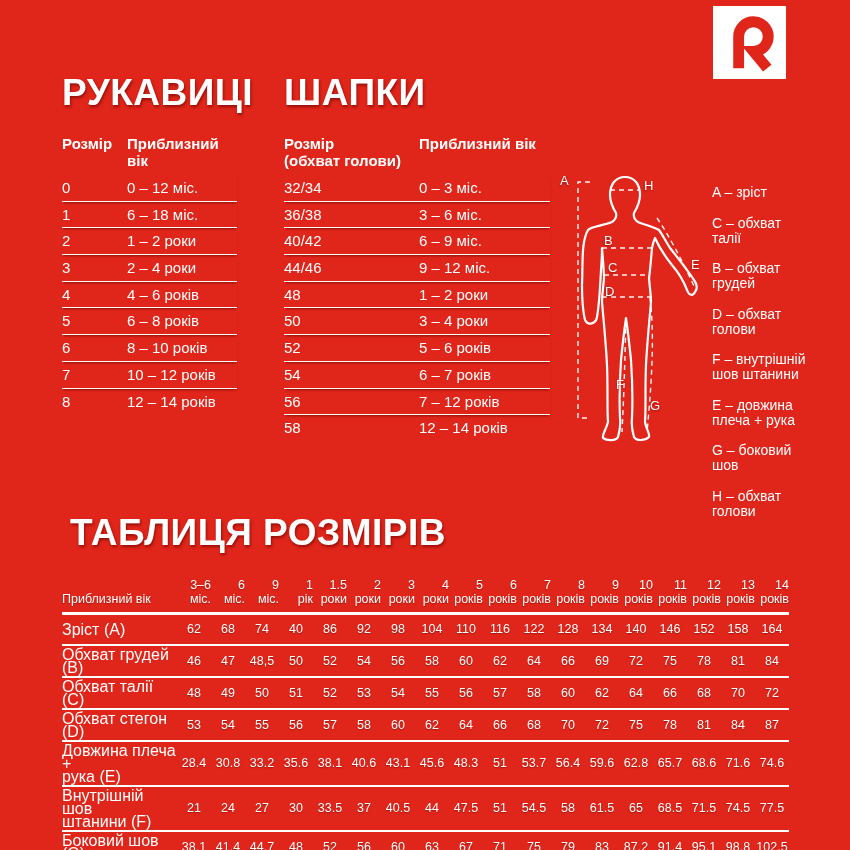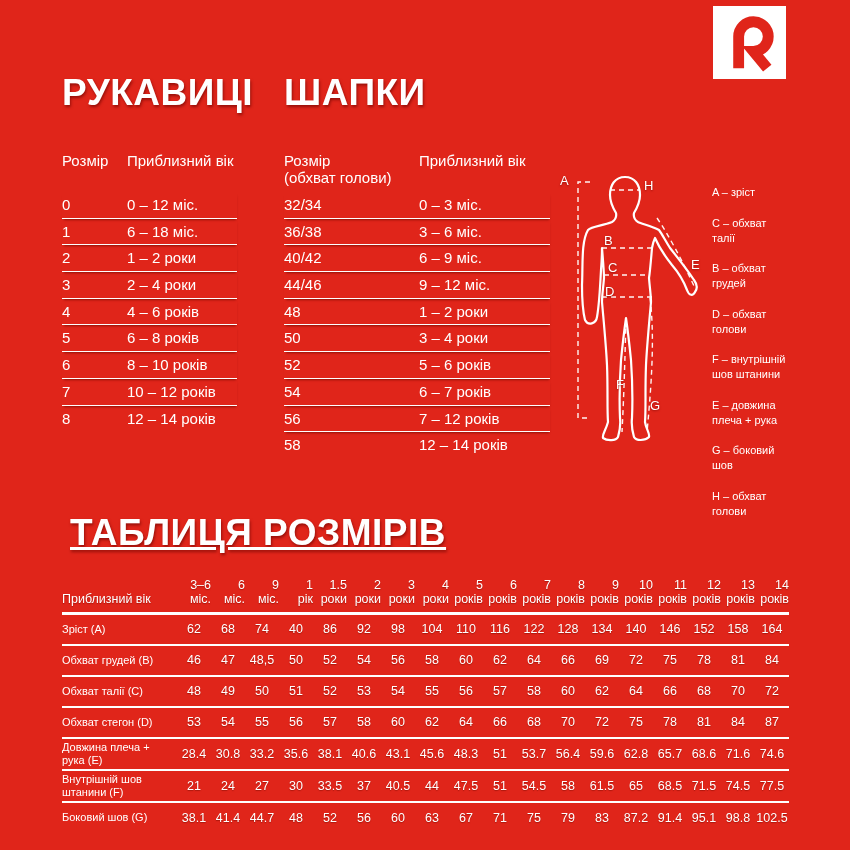--- a/index.html
+++ b/index.html
@@ -21,22 +21,22 @@
   }
 
   
   .logo { position:absolute; left:713px; top:6px; width:73px; height:73px; }
 
   
   .small-table { position:absolute; top:74px; }
   .mittens { left:62px;  width:175px; }
   .hats    { left:284px; width:266px; }
   .st-head {
-    display:grid; margin-top:41px; height:40px;
-    font-size:15px; line-height:17px; align-items:start;
+    display:grid; margin-top:24px; height:40px;
+    font-size:15px; line-height:17px; align-items:start;font-weight:bold;
   }
   .mittens .st-head, .mittens .srow { grid-template-columns:65px 1fr; }
   .hats    .st-head, .hats    .srow { grid-template-columns:135px 1fr; }
   .srows { display:block; }
   .srow {
     display:grid; height:25.7px; line-height:25.7px; font-size:15px;
     border-bottom:1.5px solid #fff;
     box-shadow:0 2.5px 2px -1.5px rgba(120,10,0,.75);
   }
   .srow:last-child { border-bottom:none; box-shadow:none; }
@@ -46,44 +46,44 @@
   .figure { position:absolute; left:552px; top:160px; width:155px; height:295px; }
   .figure svg { position:absolute; inset:0; }
   .flabel {
     position:absolute; font-size:13px; line-height:13px; color:#fff;
     text-shadow:0 1px 2px rgba(110,5,0,.6);
   }
 
   
   .legend { position:absolute; left:712px; top:185px; width:110px; }
   .legend-item {
-    font-size:11px; line-height:15px; margin-bottom:15.5px;
+    font-size:14px; line-height:15px; margin-bottom:15.5px;
     white-space:pre-line;
   }
 
   
   .sizes { position:absolute; left:62px; top:514px; width:727px; }
-  .sizes .big-title { margin-left:8px;text-decoration:underline; }
+  .sizes .big-title { margin-left:8px; }
   table.size-table {
     width:100%; border-collapse:collapse; margin-top:28px;
     table-layout:fixed;
   }
   .size-table thead tr { border-bottom:3px solid #fff; }
   .size-table thead th {
     font-weight:normal; font-size:12.5px; line-height:13.5px;
     vertical-align:bottom; padding:0 0 6px 0; text-align:right;
     white-space:pre-line; text-shadow:0 1px 1px rgba(120,10,0,.5);
   }
   .size-table thead th.rowlabel { text-align:left; }
   .size-table tbody tr {
     height:31px; border-bottom:2px solid #fff;
   }
   .size-table tbody tr:last-child { border-bottom:none; }
   .size-table tbody th {
-    font-weight:normal; text-align:left; font-size:11px; line-height:13px;
+    font-weight:normal; text-align:left; font-size:16px; line-height:13px;
     padding:2px 0; white-space:pre-line;
   }
   .size-table tbody td {
     text-align:center; font-size:12.5px; padding:2px 0;
     text-shadow:0 1px 1px rgba(120,10,0,.5);
   }
 </style>
 </head>
 <body>
 

